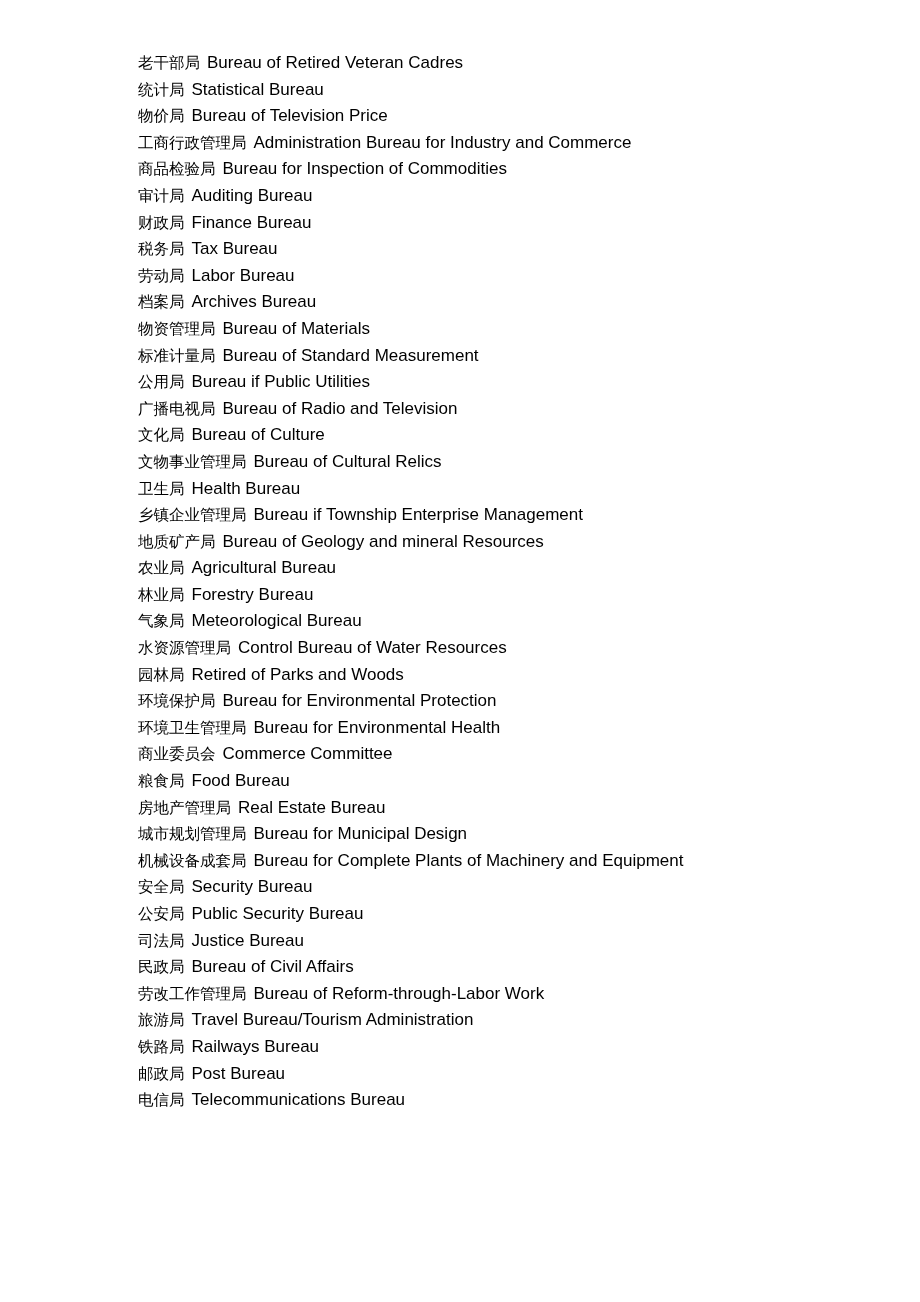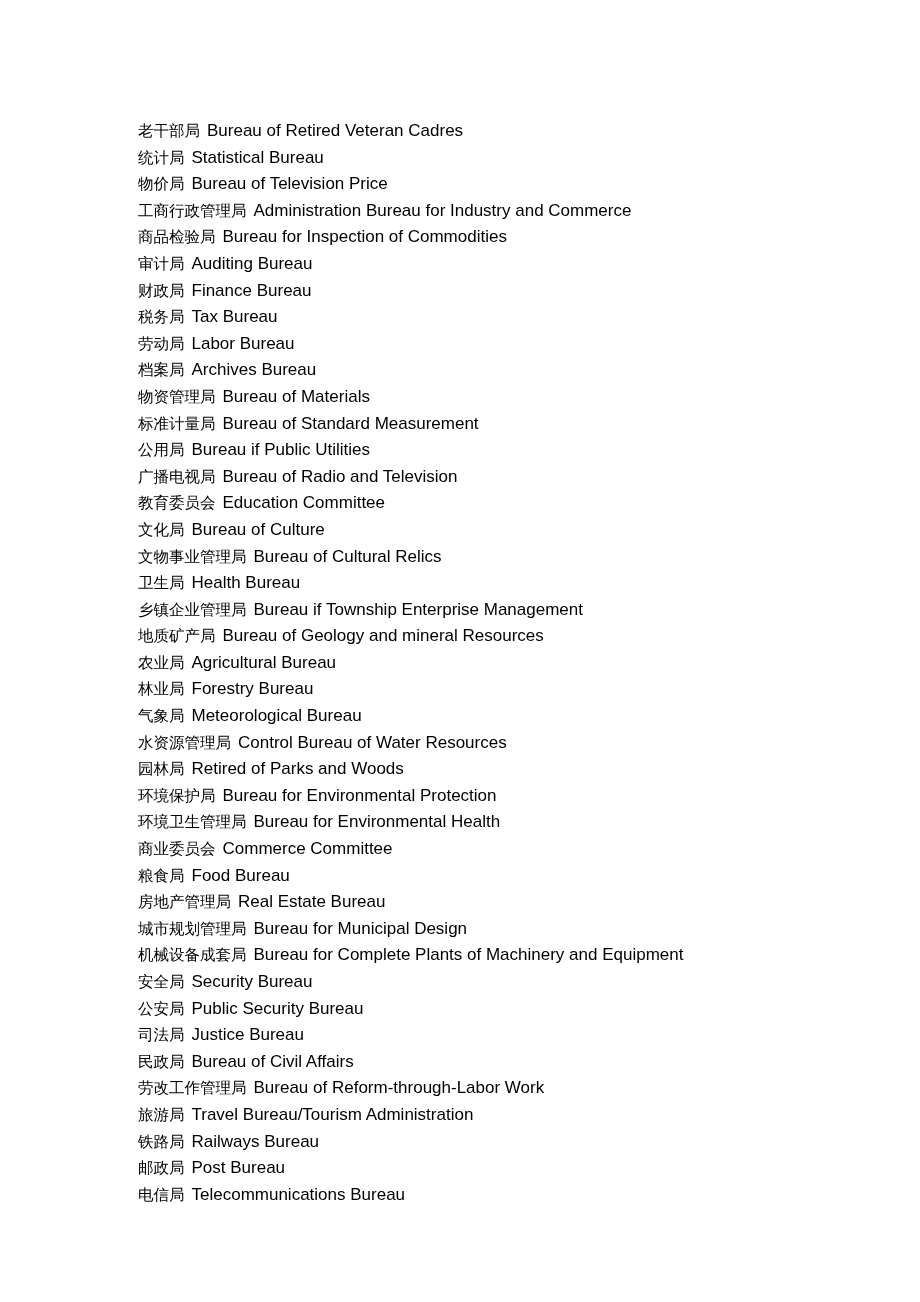--- a/index.html
+++ b/index.html
@@ -15,21 +15,21 @@
     color: #000000;
     -webkit-font-smoothing: antialiased;
     overflow: hidden;
   }
   #page {
     position: relative;
     width: 920px;
     height: 1302px;
     background: #ffffff;
     box-sizing: border-box;
-    padding: 118px 0 0 138px;
+    padding: 50px 0 0 138px;
   }
   .glossary-list {
     list-style: none;
     margin: 0;
     padding: 0;
   }
   .glossary-entry {
     font-size: 17px;
     line-height: 25.6px;
     white-space: nowrap;
@@ -61,21 +61,20 @@
       <li class="glossary-entry"><span class="term-cn">商品检验局</span><span class="term-gap"></span><span class="term-en">Bureau for Inspection of Commodities</span></li>
       <li class="glossary-entry"><span class="term-cn">审计局</span><span class="term-gap"></span><span class="term-en">Auditing Bureau</span></li>
       <li class="glossary-entry"><span class="term-cn">财政局</span><span class="term-gap"></span><span class="term-en">Finance Bureau</span></li>
       <li class="glossary-entry"><span class="term-cn">税务局</span><span class="term-gap"></span><span class="term-en">Tax Bureau</span></li>
       <li class="glossary-entry"><span class="term-cn">劳动局</span><span class="term-gap"></span><span class="term-en">Labor Bureau</span></li>
       <li class="glossary-entry"><span class="term-cn">档案局</span><span class="term-gap"></span><span class="term-en">Archives Bureau</span></li>
       <li class="glossary-entry"><span class="term-cn">物资管理局</span><span class="term-gap"></span><span class="term-en">Bureau of Materials</span></li>
       <li class="glossary-entry"><span class="term-cn">标准计量局</span><span class="term-gap"></span><span class="term-en">Bureau of Standard Measurement</span></li>
       <li class="glossary-entry"><span class="term-cn">公用局</span><span class="term-gap"></span><span class="term-en">Bureau if Public Utilities</span></li>
       <li class="glossary-entry"><span class="term-cn">广播电视局</span><span class="term-gap"></span><span class="term-en">Bureau of Radio and Television</span></li>
-      <li class="glossary-entry"><span class="term-cn">教育委员会</span><span class="term-gap"></span><span class="term-en">Education Committee</span></li>
       <li class="glossary-entry"><span class="term-cn">文化局</span><span class="term-gap"></span><span class="term-en">Bureau of Culture</span></li>
       <li class="glossary-entry"><span class="term-cn">文物事业管理局</span><span class="term-gap"></span><span class="term-en">Bureau of Cultural Relics</span></li>
       <li class="glossary-entry"><span class="term-cn">卫生局</span><span class="term-gap"></span><span class="term-en">Health Bureau</span></li>
       <li class="glossary-entry"><span class="term-cn">乡镇企业管理局</span><span class="term-gap"></span><span class="term-en">Bureau if Township Enterprise Management</span></li>
       <li class="glossary-entry"><span class="term-cn">地质矿产局</span><span class="term-gap"></span><span class="term-en">Bureau of Geology and mineral Resources</span></li>
       <li class="glossary-entry"><span class="term-cn">农业局</span><span class="term-gap"></span><span class="term-en">Agricultural Bureau</span></li>
       <li class="glossary-entry"><span class="term-cn">林业局</span><span class="term-gap"></span><span class="term-en">Forestry Bureau</span></li>
       <li class="glossary-entry"><span class="term-cn">气象局</span><span class="term-gap"></span><span class="term-en">Meteorological Bureau</span></li>
       <li class="glossary-entry"><span class="term-cn">水资源管理局</span><span class="term-gap"></span><span class="term-en">Control Bureau of Water Resources</span></li>
       <li class="glossary-entry"><span class="term-cn">园林局</span><span class="term-gap"></span><span class="term-en">Retired of Parks and Woods</span></li>

